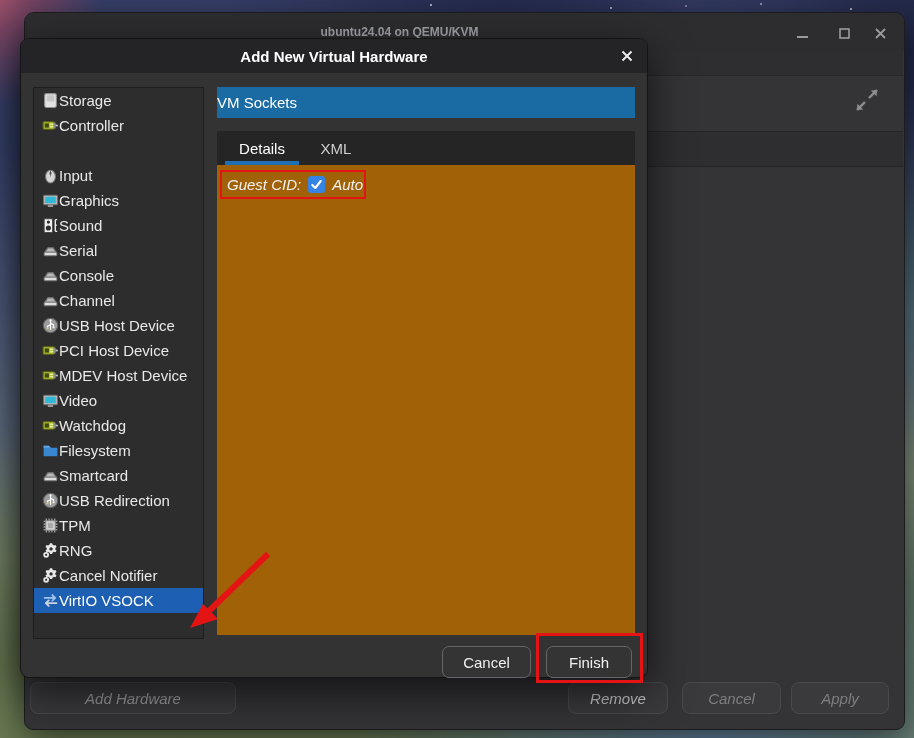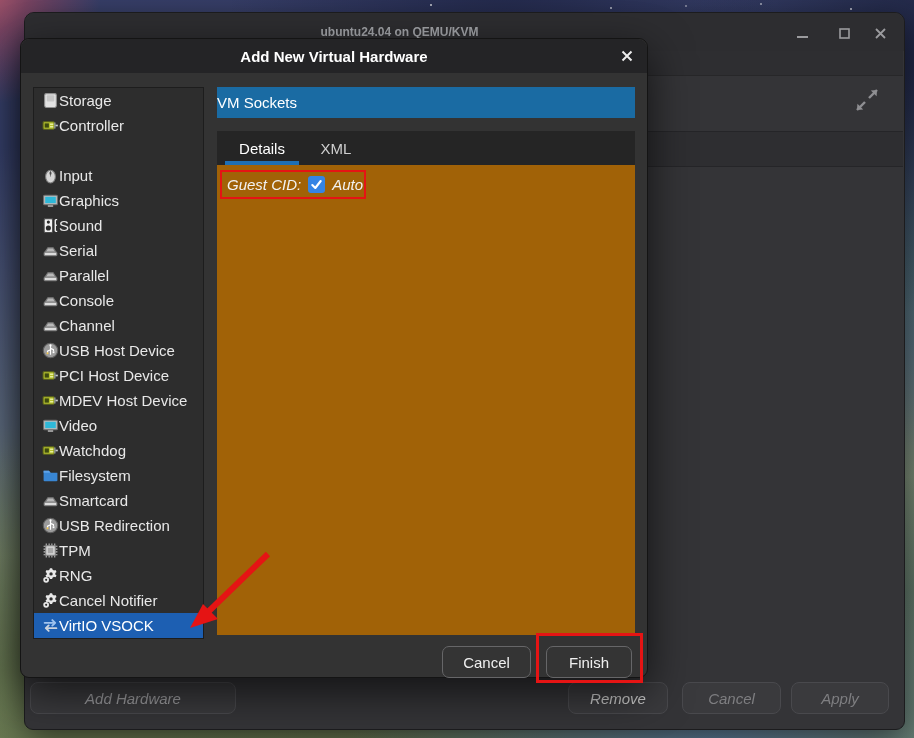--- a/index.html
+++ b/index.html
@@ -223,29 +223,20 @@
           </span>
           <span>Serial</span>
         </div>
         <div class="row">
           <span class="icon">
             <svg viewBox="0 0 16 16">
               <path d="M2.5 10 L5.5 5.5 h5 L13.5 10 z" fill="#b9b9b9" stroke="#777"></path>
               <rect x="2" y="9.5" width="12" height="3.4" rx="1" fill="#dcdcdc" stroke="#777"></rect>
             </svg>
           </span>
-          <span>Parallel</span>
-        </div>
-        <div class="row">
-          <span class="icon">
-            <svg viewBox="0 0 16 16">
-              <path d="M2.5 10 L5.5 5.5 h5 L13.5 10 z" fill="#b9b9b9" stroke="#777"></path>
-              <rect x="2" y="9.5" width="12" height="3.4" rx="1" fill="#dcdcdc" stroke="#777"></rect>
-            </svg>
-          </span>
           <span>Console</span>
         </div>
         <div class="row">
           <span class="icon">
             <svg viewBox="0 0 16 16">
               <path d="M2.5 10 L5.5 5.5 h5 L13.5 10 z" fill="#b9b9b9" stroke="#777"></path>
               <rect x="2" y="9.5" width="12" height="3.4" rx="1" fill="#dcdcdc" stroke="#777"></rect>
             </svg>
           </span>
           <span>Channel</span>

